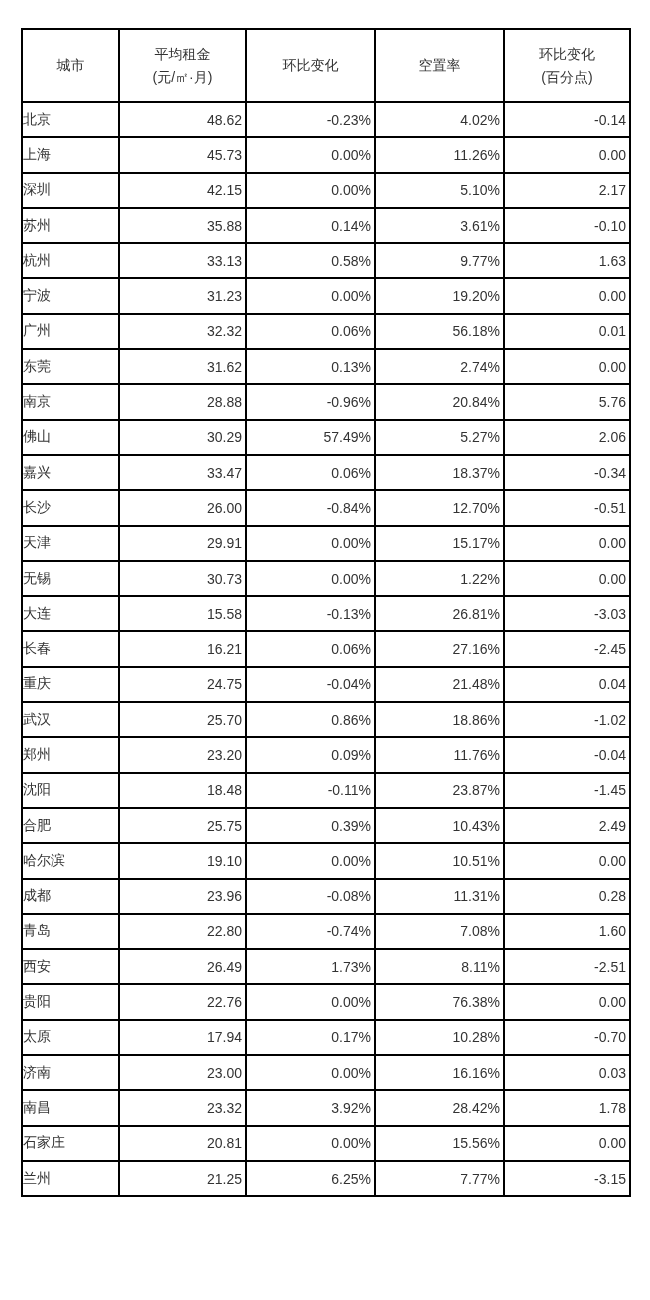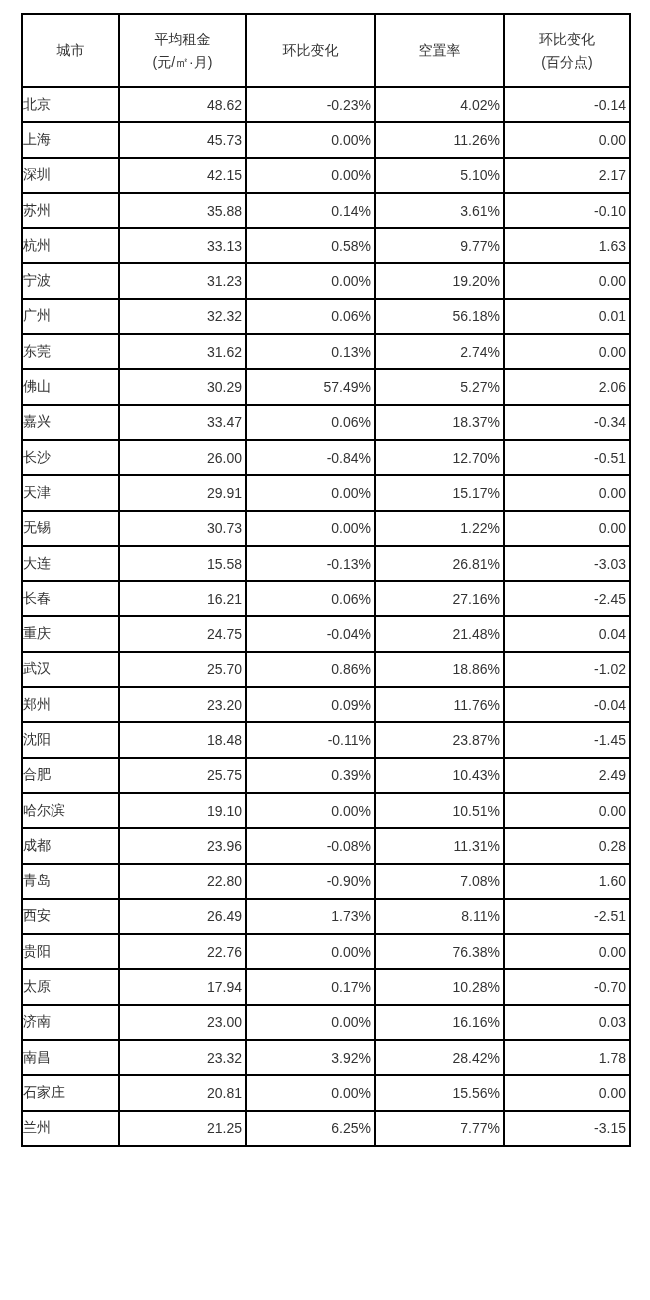--- a/index.html
+++ b/index.html
@@ -11,21 +11,21 @@
   }
   body {
     width: 650px;
     height: 1300px;
     position: relative;
     overflow: hidden;
   }
   .table-wrap {
     position: absolute;
     left: 21px;
-    top: 13px;
+    top: 28px;
   }
   table.data-table {
     border-collapse: collapse;
     table-layout: fixed;
   }
   table.data-table th,
   table.data-table td {
     border: 2px solid #000000;
     font-size: 14px;
     color: #333333;
@@ -140,20 +140,27 @@
           <td class="num">0.01</td>
         </tr>
         <tr>
           <td class="city">东莞</td>
           <td class="num">31.62</td>
           <td class="num">0.13%</td>
           <td class="num">2.74%</td>
           <td class="num">0.00</td>
         </tr>
         <tr>
+          <td class="city">南京</td>
+          <td class="num">28.88</td>
+          <td class="num">-0.96%</td>
+          <td class="num">20.84%</td>
+          <td class="num">5.76</td>
+        </tr>
+        <tr>
           <td class="city">佛山</td>
           <td class="num">30.29</td>
           <td class="num">57.49%</td>
           <td class="num">5.27%</td>
           <td class="num">2.06</td>
         </tr>
         <tr>
           <td class="city">嘉兴</td>
           <td class="num">33.47</td>
           <td class="num">0.06%</td>
@@ -240,21 +247,21 @@
         <tr>
           <td class="city">成都</td>
           <td class="num">23.96</td>
           <td class="num">-0.08%</td>
           <td class="num">11.31%</td>
           <td class="num">0.28</td>
         </tr>
         <tr>
           <td class="city">青岛</td>
           <td class="num">22.80</td>
-          <td class="num">-0.90%</td>
+          <td class="num">-0.74%</td>
           <td class="num">7.08%</td>
           <td class="num">1.60</td>
         </tr>
         <tr>
           <td class="city">西安</td>
           <td class="num">26.49</td>
           <td class="num">1.73%</td>
           <td class="num">8.11%</td>
           <td class="num">-2.51</td>
         </tr>

